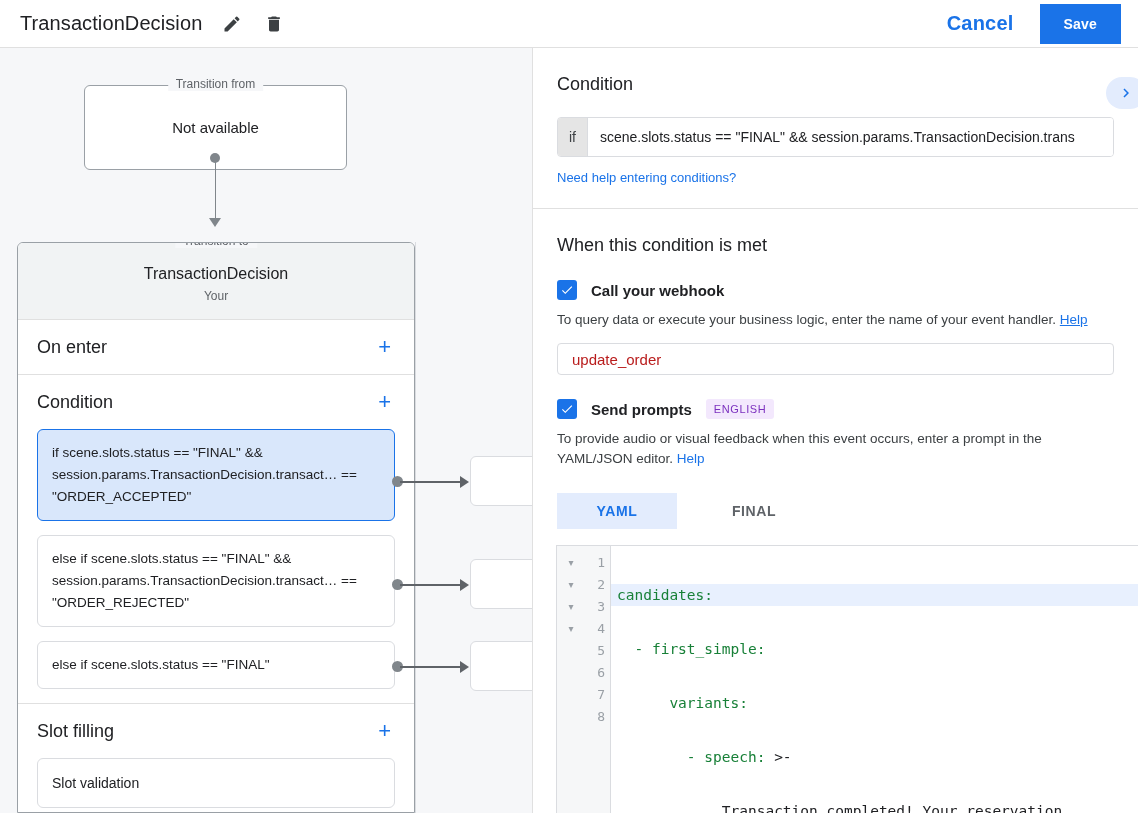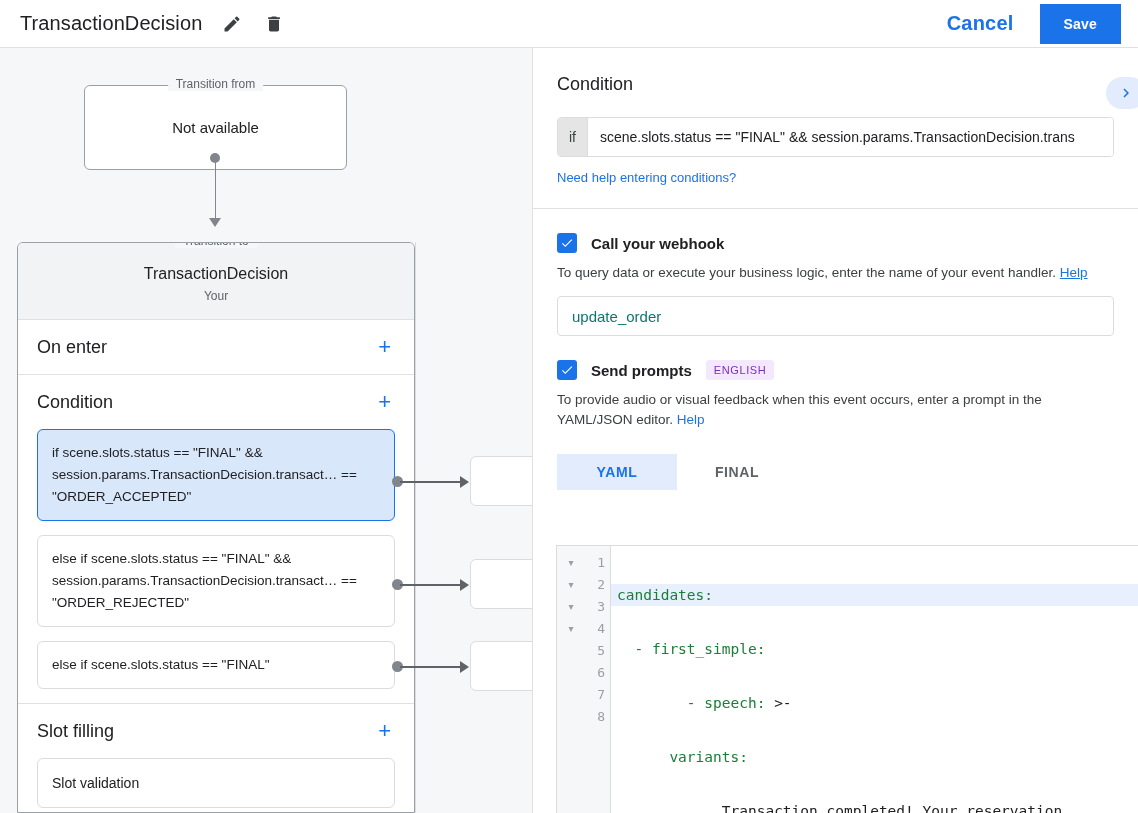--- a/index.html
+++ b/index.html
@@ -265,31 +265,32 @@
     margin-top: 10px;
     font-size: 13.5px; color: #3c4043; line-height: 20px;
   }
   .inline-link {
     color: #1a73e8; text-decoration: underline; cursor: pointer;
   }
   .inline-link.plain { text-decoration: none; }
 
   .text-input {
     margin-top: 13px;
-    width: 100%; height: 40px;
+    width: 100%; height: 32px;
     border: 1px solid #dadce0; border-radius: 4px;
     padding: 0 14px;
-    font-size: 15px; color: #0f766e;
+    font-size: 15px; color: #b91c1c;
     font-family: "Liberation Sans", sans-serif;
     outline: none;
   }
 
   .tabs {
     display: flex;
     margin-top: 24px;
+    gap: 17px;
   }
   .tab {
     width: 120px; height: 36px;
     display: flex; align-items: center; justify-content: center;
     font-size: 14px; font-weight: bold; letter-spacing: 0.6px;
     cursor: pointer;
   }
   .tab.active { background: #e3ecfd; color: #1a73e8; }
   .tab.inactive { color: #5f6368; }
 
@@ -437,20 +438,21 @@
       <div class="if-label">if</div>
       <input class="if-input" type="text" value="scene.slots.status == &quot;FINAL&quot; &amp;&amp; session.params.TransactionDecision.trans" style="">
     </div>
 
     <a class="help-link">Need help entering conditions?</a>
   </div>
 
   <div class="divider"></div>
 
   <div class="panel-sect">
+    <div class="panel-h2">When this condition is met</div>
 
     
     <div class="check-row">
       <div class="checkbox">
         <svg width="14" height="14" viewBox="0 0 24 24" fill="#ffffff">
           <path d="M9 16.17L4.83 12l-1.42 1.41L9 19 21 7l-1.41-1.41z"></path>
         </svg>
       </div>
       <span class="check-label">Call your webhook</span>
     </div>
@@ -500,20 +502,20 @@
     <div>3</div>
     <div>4</div>
     <div>5</div>
     <div>6</div>
     <div>7</div>
     <div>8</div>
   </div>
   <div class="code-area">
     <div class="cl hl"><span class="key">candidates:</span><span class="plain-t"></span></div>
     <div class="cl"><span class="key">  - first_simple:</span><span class="plain-t"></span></div>
+    <div class="cl"><span class="key">      variants:</span><span class="plain-t"></span></div>
     <div class="cl"><span class="key">        - speech:</span><span class="plain-t"> &gt;-</span></div>
-    <div class="cl"><span class="key">      variants:</span><span class="plain-t"></span></div>
     <div class="cl"><span class="key"></span><span class="plain-t">            Transaction completed! Your reservation</span></div>
     
     
     
   </div>
 </div>
 
 </body></html>

